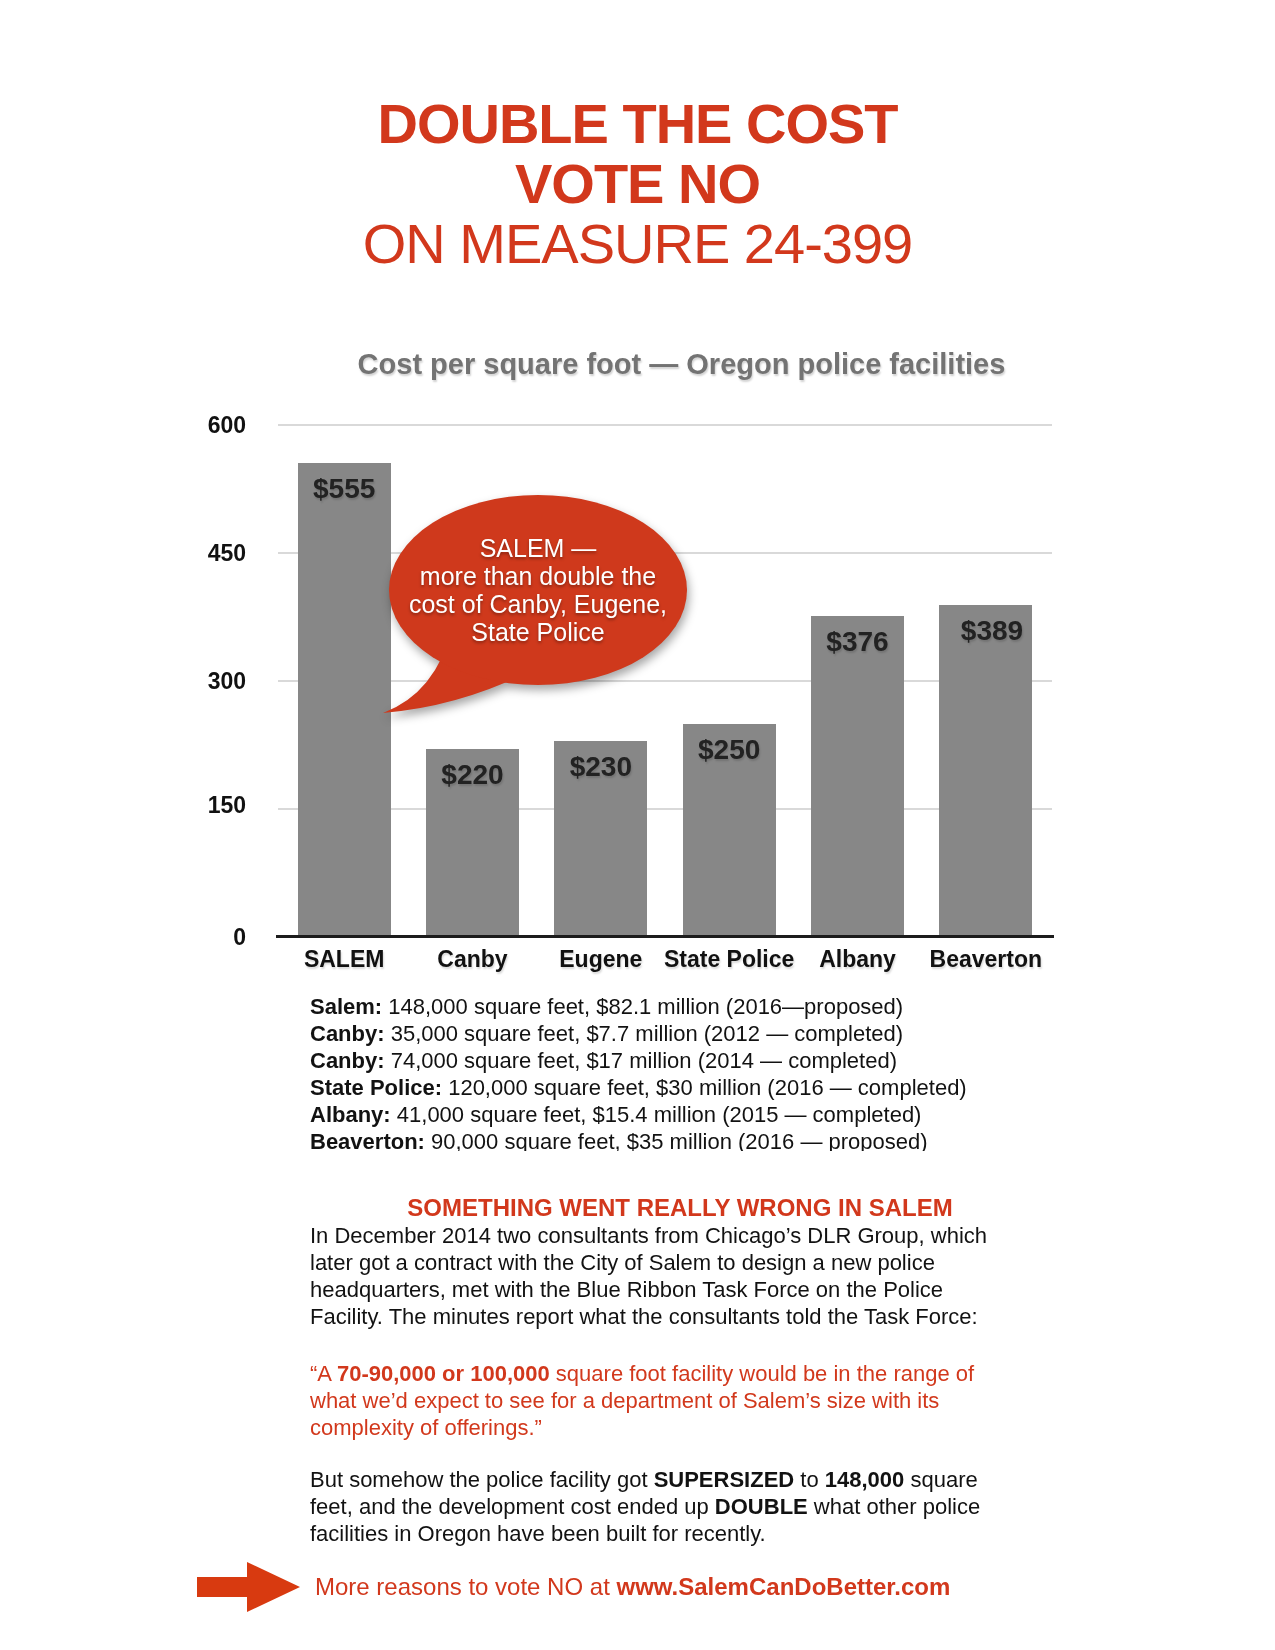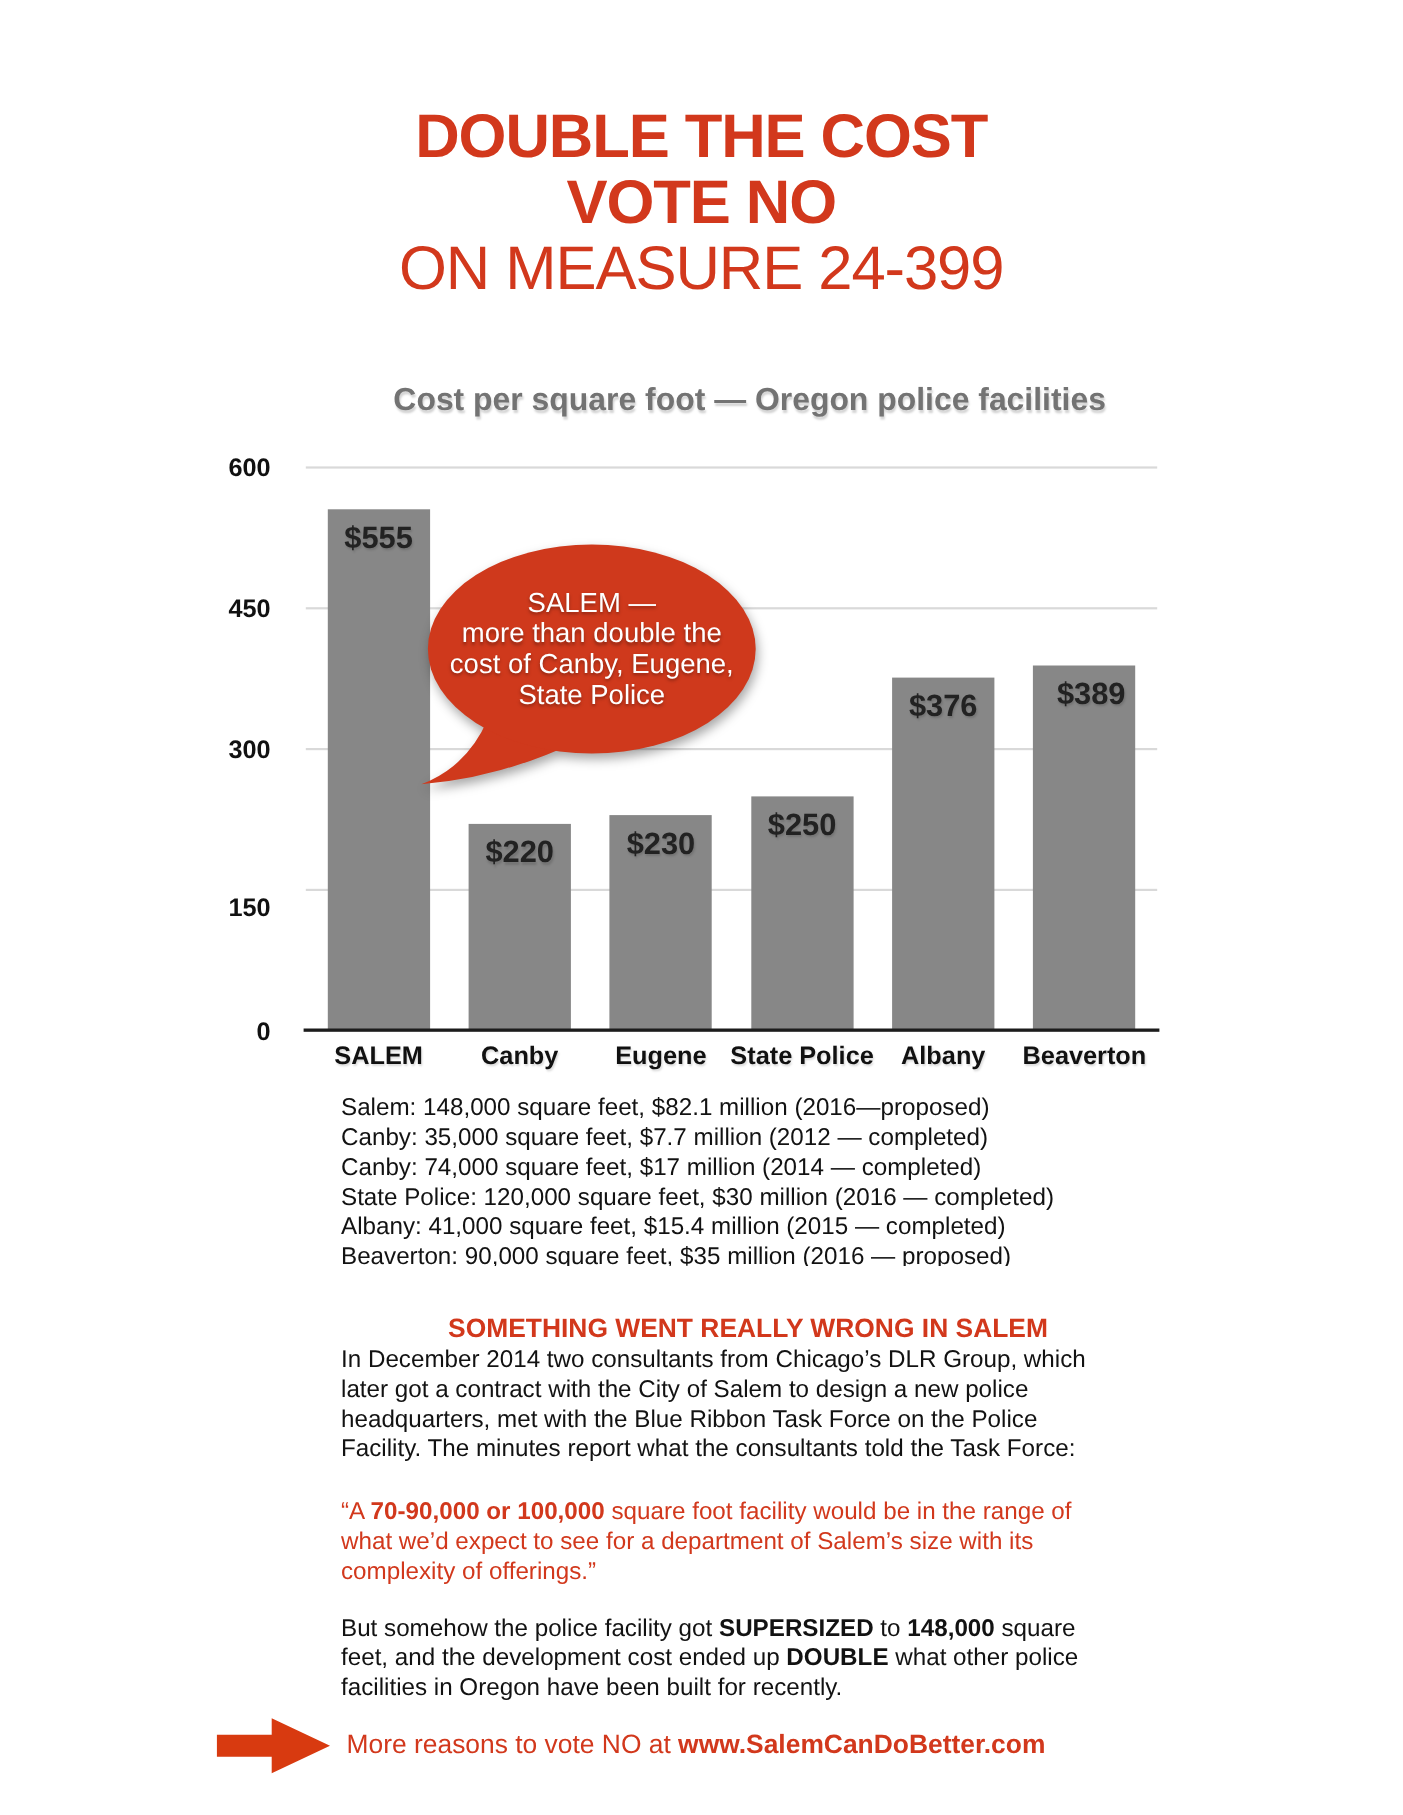--- a/index.html
+++ b/index.html
@@ -36,21 +36,21 @@
     text-shadow:1px 2px 2px rgba(0,0,0,0.15);}
 
   
   .bubble-svg{left:360px;top:478px;filter:drop-shadow(2px 5px 5px rgba(0,0,0,0.35));}
   .bubble-text{left:389px;top:534px;width:298px;text-align:center;color:#ffffff;
     font-size:25px;line-height:28px;text-shadow:0 2px 3px rgba(0,0,0,0.35);}
 
   
   .facts{left:310px;top:993px;width:760px;height:158px;overflow:hidden;}
   .fact-line{font-size:22px;line-height:27px;color:#121212;white-space:nowrap;}
-  .fact-label{font-weight:normal;margin-top:28px;}
+  .fact-label{font-weight:bold;margin-top:28px;}
 
   
   .section-heading{left:310px;top:1194px;width:740px;text-align:center;
     font-size:24px;font-weight:bold;color:var(--red);}
   .para{left:310px;width:745px;font-size:22px;line-height:27px;color:#121212;white-space:pre-line;}
   .para.red{color:var(--red);}
   .p1{top:1222px;}
   .quote{top:1360px;}
   .p2{top:1466px;}
 
@@ -67,21 +67,21 @@
     <div class="headline-line bold">DOUBLE THE COST</div>
     <div class="headline-line bold">VOTE NO</div>
     <div class="headline-line">ON MEASURE 24-399</div>
   </div>
 
   <div class="abs chart-title">Cost per square foot — Oregon police facilities</div>
 
   <div class="abs" id="chart-area" style="left:0;top:0;width:1275px;height:1000px;">
       <div class="ytick" style="top: 924px;">0</div>
       <div class="gridline" style="top: 808px;"></div>
-      <div class="ytick" style="top: 812px;">150</div>
+      <div class="ytick" style="top: 792px;">150</div>
       <div class="gridline" style="top: 680px;"></div>
       <div class="ytick" style="top: 668px;">300</div>
       <div class="gridline" style="top: 552px;"></div>
       <div class="ytick" style="top: 540px;">450</div>
       <div class="gridline" style="top: 424px;"></div>
       <div class="ytick" style="top: 412px;">600</div>
       <div class="bar" style="left: 297.667px; top: 463.4px; width: 93px; height: 473.6px; background: rgb(135, 135, 135);"></div>
       <div class="bar-value" style="left: 274.167px; top: 473.4px; width: 140px;">$555</div>
       <div class="bar-cat" style="left: 264.167px; top: 946px; width: 160px;">SALEM</div>
       <div class="bar" style="left: 426px; top: 749.267px; width: 93px; height: 187.733px; background: rgb(135, 135, 135);"></div>

